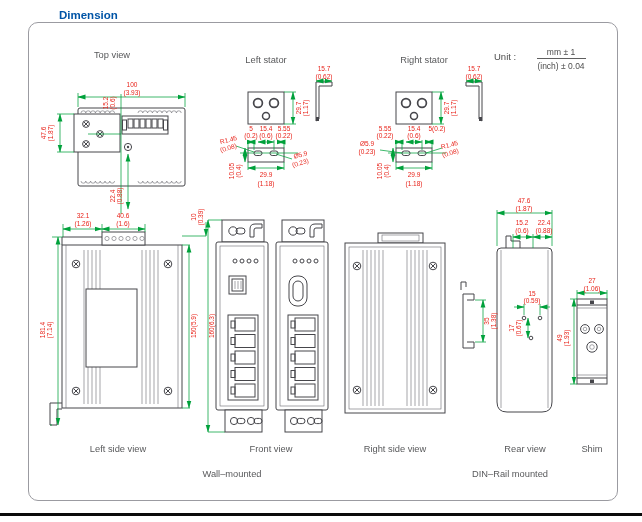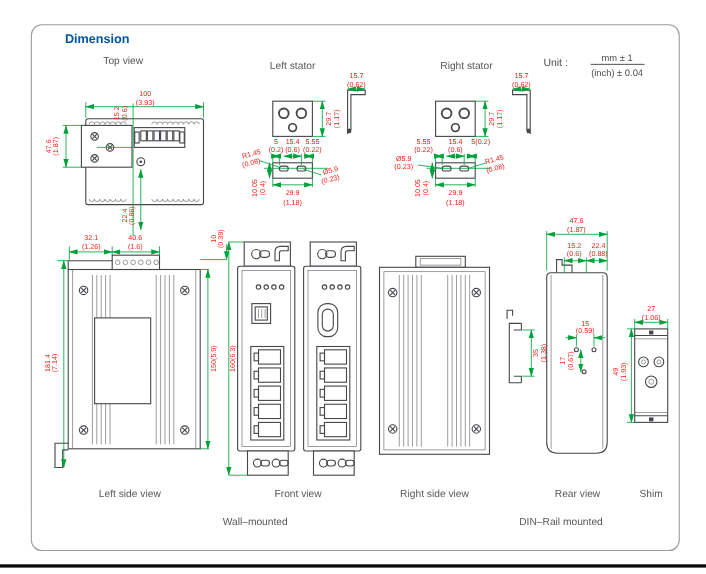--- a/index.html
+++ b/index.html
@@ -1,20 +1,20 @@
 <!DOCTYPE html>
 <html><head>
 <meta charset="utf-8">
 <style>
   html,body{margin:0;padding:0;background:#fff;width:642px;height:522px;overflow:hidden;
     font-family:"Liberation Sans",sans-serif;}
   .stage{position:relative;width:642px;height:522px;background:#fff;}
   .panel{position:absolute;left:28px;top:22px;width:588px;height:477px;
     border:1.2px solid #9b9ba1;border-radius:10px;background:#fff;z-index:1;}
-  .legend{position:absolute;left:52px;top:30px;z-index:3;background:#fff;padding:0 7px;
+  .legend{position:absolute;left:52px;top:9px;z-index:3;background:#fff;padding:0 7px;
     color:#0054a6;font-weight:bold;font-size:11.5px;}
   .bottomrule{position:absolute;left:0;top:513px;width:642px;height:3px;background:#0a0a0a;z-index:3;}
   svg.draw{position:absolute;left:0;top:0;z-index:2;}
   .o{stroke:#46464b;stroke-width:1;fill:none;}
   .of{stroke:#46464b;stroke-width:1;fill:#fff;}
   .thin{stroke:#6a6a70;stroke-width:.6;fill:none;}
   .d{stroke:#00a13b;stroke-width:.75;fill:none;}
   .rt{fill:#e8231a;font-size:6.5px;text-anchor:middle;}
   .lbl{fill:#58595b;font-size:9.3px;text-anchor:middle;}
   .ulab{fill:#4d4d4d;font-size:9.5px;}

